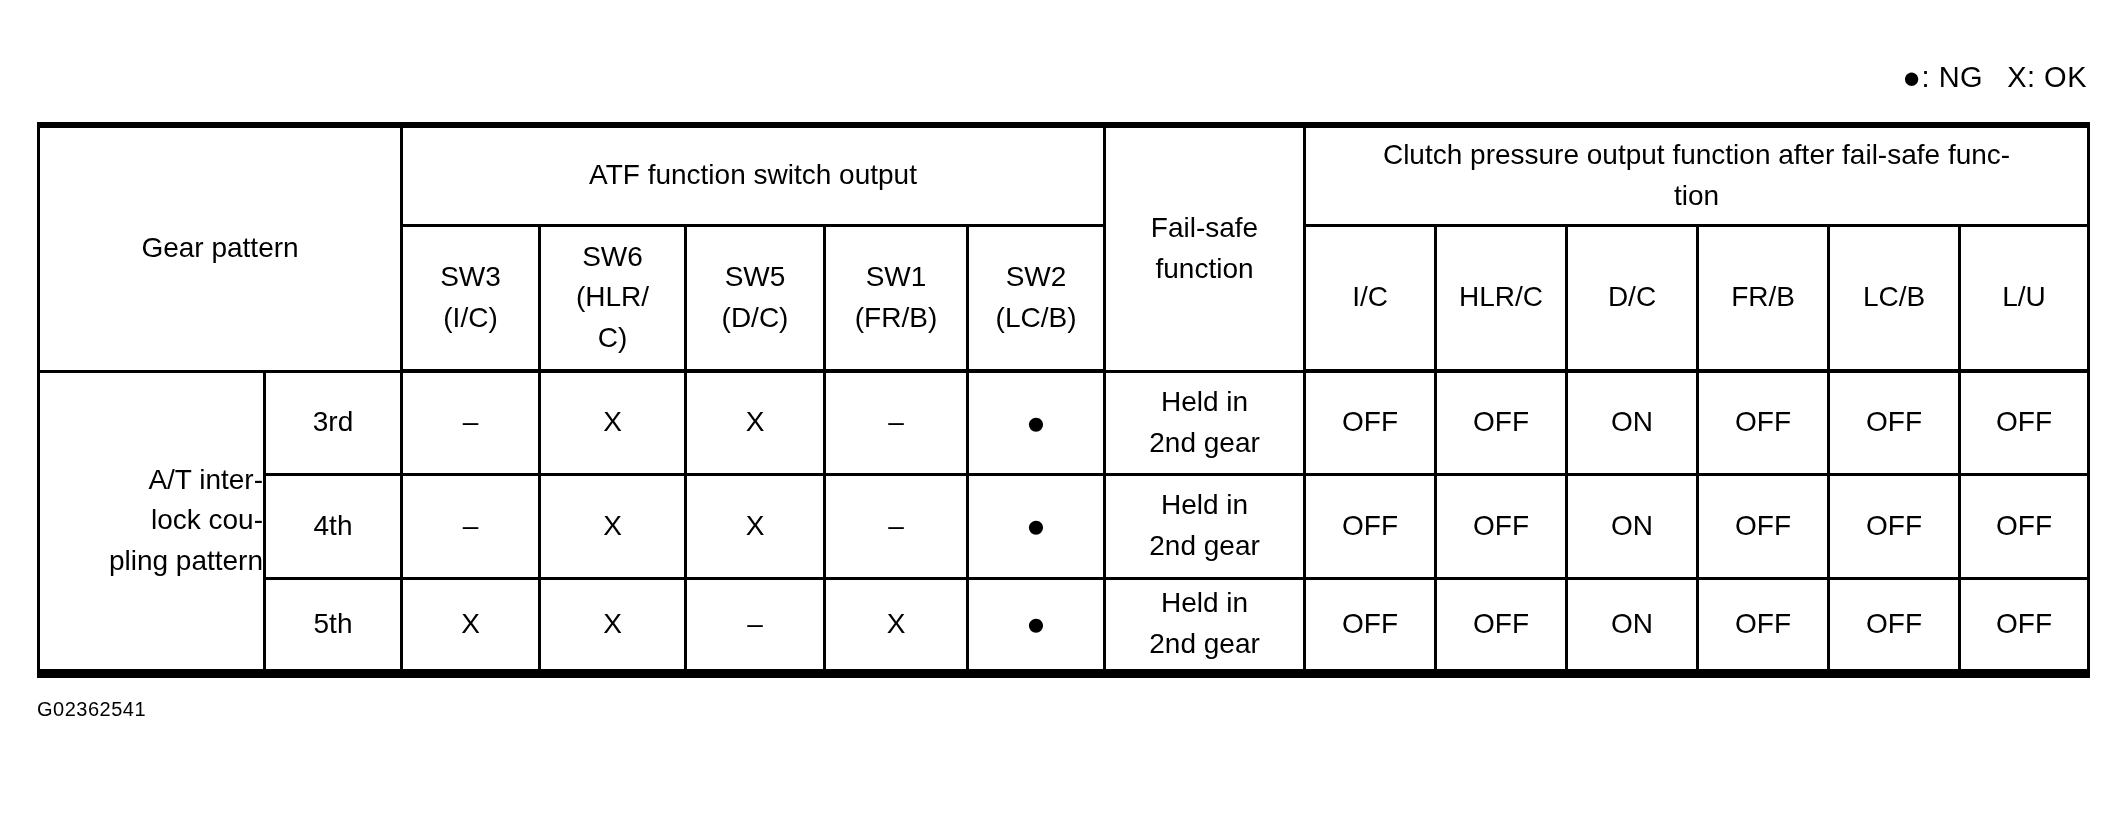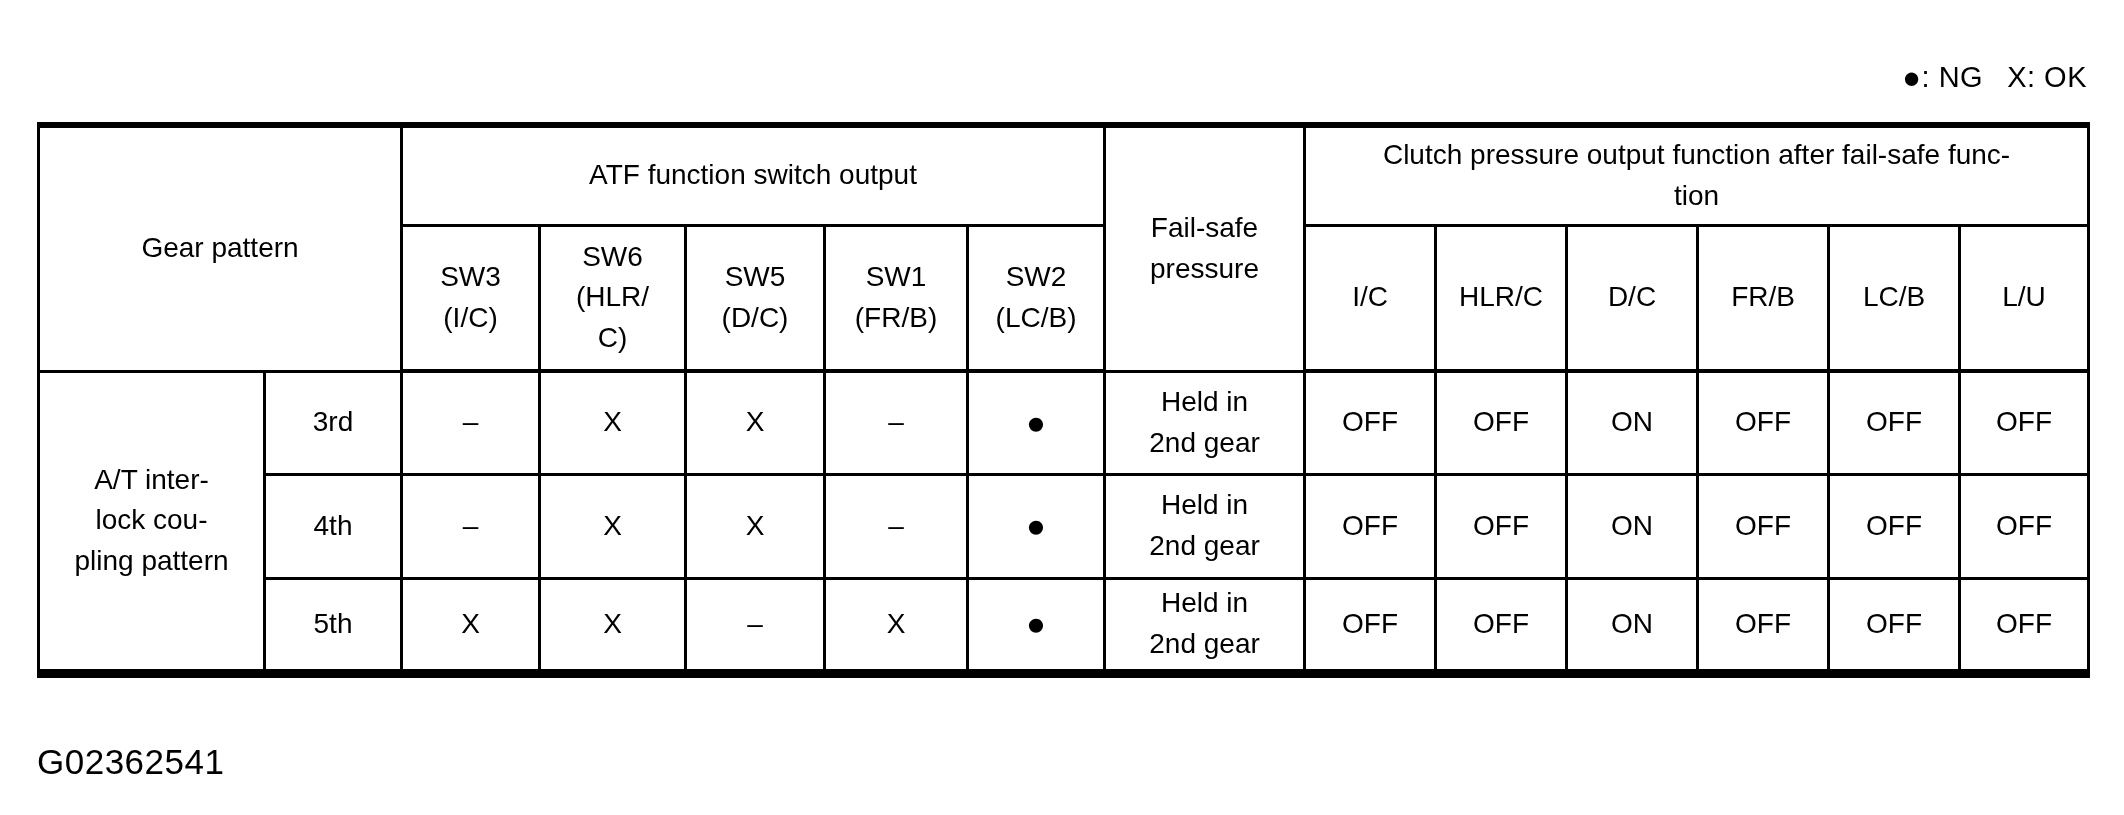--- a/index.html
+++ b/index.html
@@ -49,29 +49,29 @@
     border: 3px solid #000;
     vertical-align: middle;
     white-space: pre-line;
     padding: 0;
     overflow: hidden;
   }
   tr.hr2 td { border-bottom-width: 4px; }
   td.edge-l { border-left: none; }
   td.edge-r { border-right: none; }
   td.group-label {
-    text-align: center;
+    text-align: right;
     padding-left: 20px;
   }
   td.dot-cell { font-size: 33px; }
   .figure-id {
     position: absolute;
     left: 37px;
-    top: 742px;
-    font-size: 35px;
+    top: 698px;
+    font-size: 20px;
     letter-spacing: 0.5px;
   }
 </style>
 </head>
 <body>
 
 <div class="page">
 
   <div class="legend"><span class="dot">●</span><span>: NG</span><span class="ok-sym">X</span><span>: OK</span></div>
 
@@ -90,21 +90,21 @@
         <col style="width:131px">
         <col style="width:131px">
         <col style="width:131px">
         <col style="width:129px">
     </colgroup>
     <tbody>
         <tr class="hr1" style="height:100px">
       <td colspan="2" rowspan="2" class="edge-l">Gear pattern</td>
       <td colspan="5">ATF function switch output</td>
       <td rowspan="2">Fail-safe
-pressure</td>
+function</td>
       <td colspan="6" class="edge-r">Clutch pressure output function after fail-safe func-
 tion</td>
     </tr>
     <tr class="hr2" style="height:146px">
       <td>SW3
 (I/C)</td>
       <td>SW6
 (HLR/
 C)</td>
       <td>SW5

